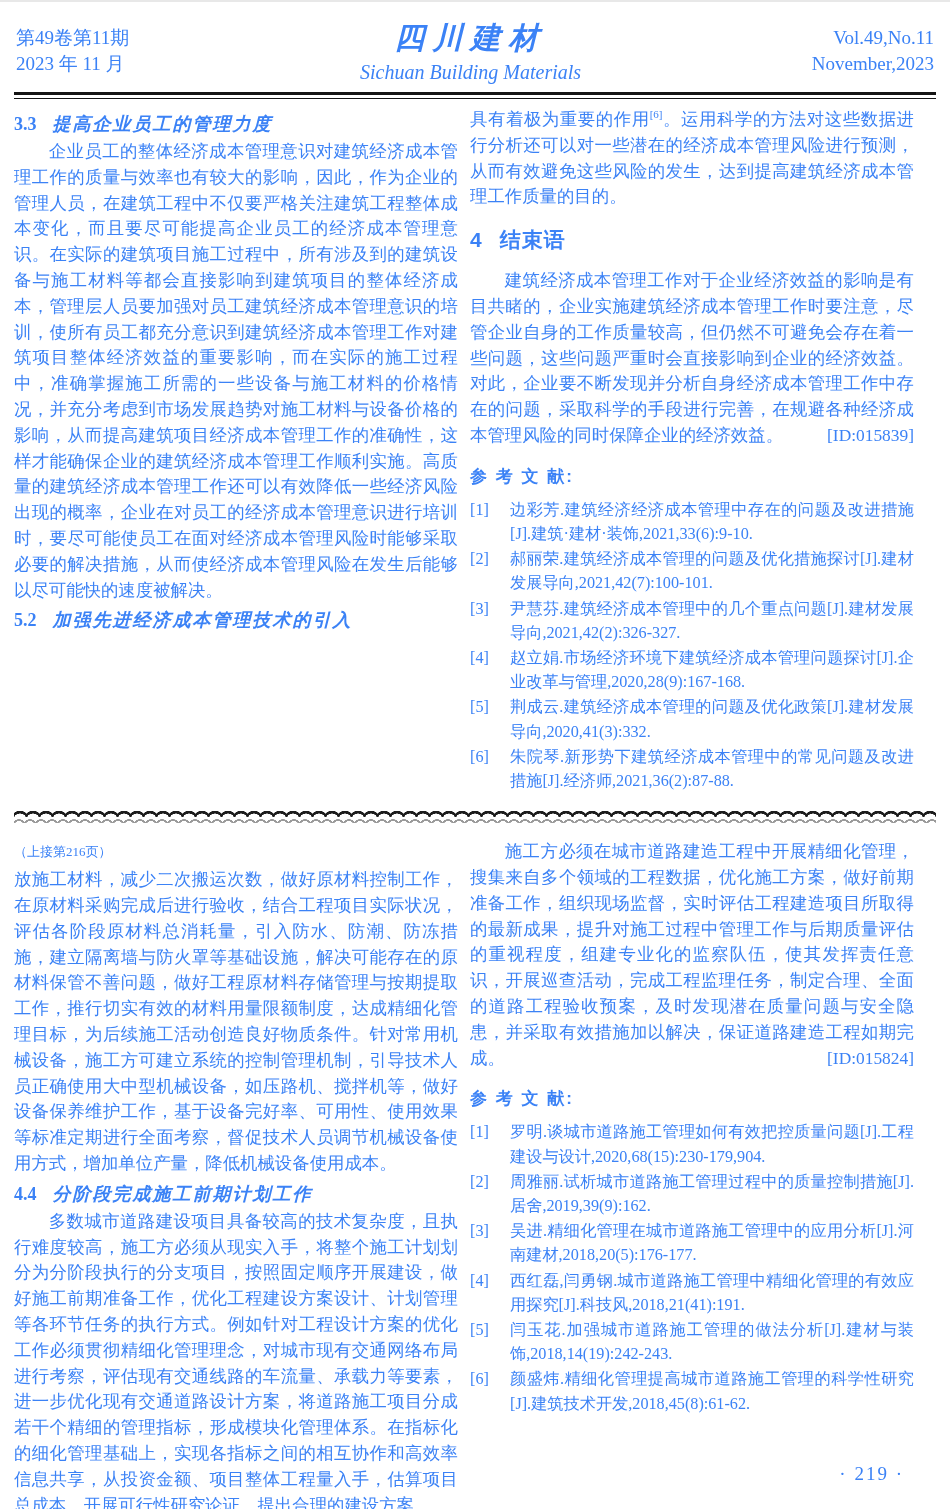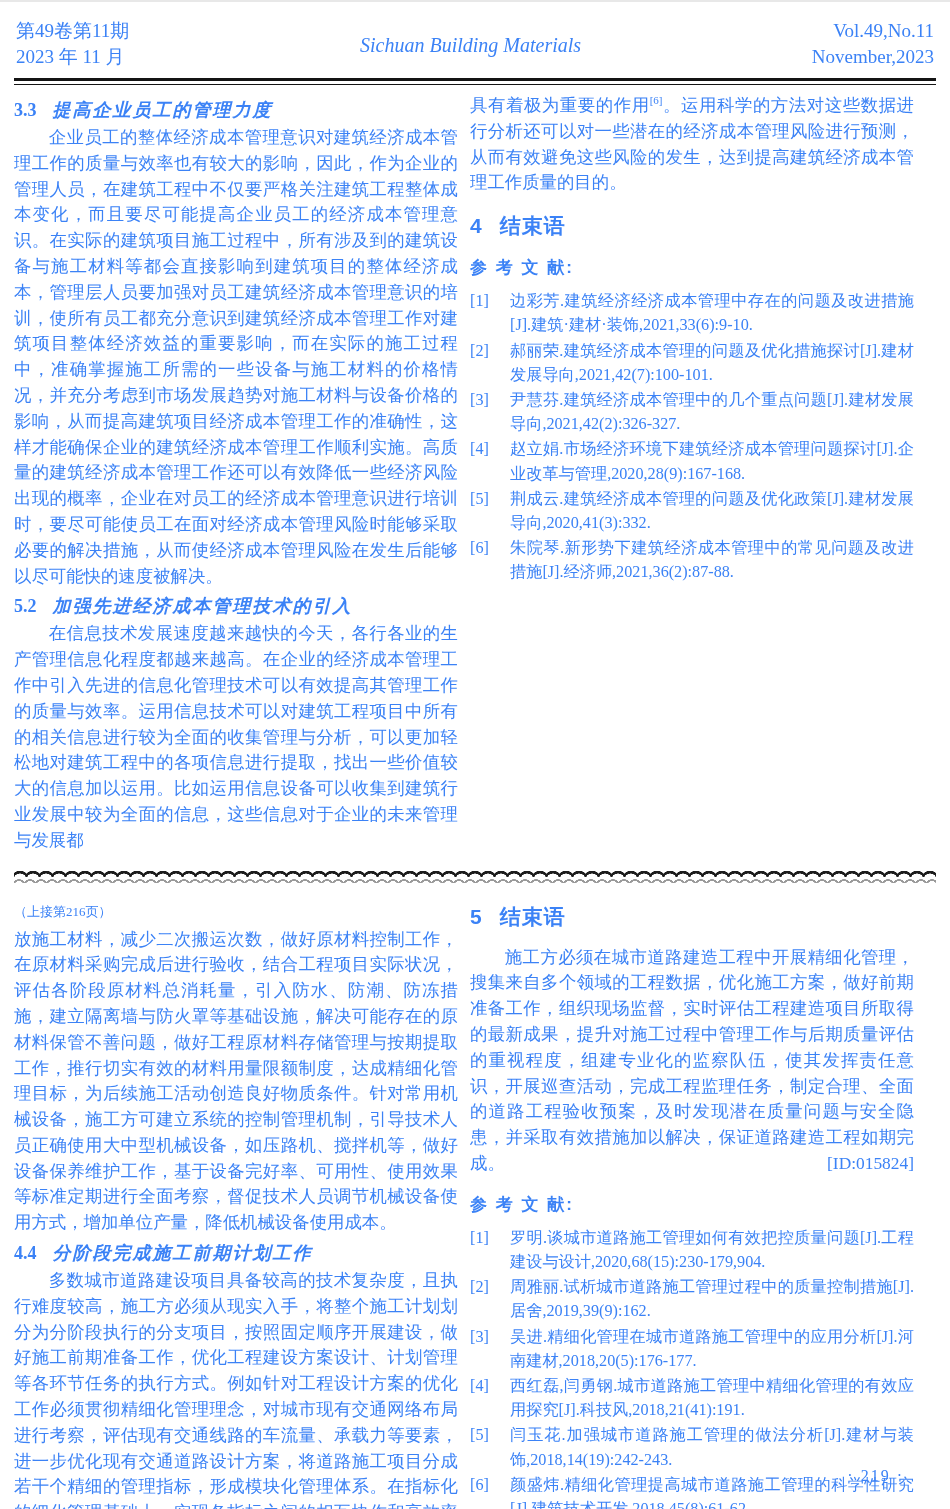--- a/index.html
+++ b/index.html
@@ -38,52 +38,53 @@
   .ref-item .rt { flex:1; }
   
   .wavy { margin:16px 14px 8px 14px; }
   .wave1 { height:7px;
     background-image: radial-gradient(circle at 6px 10px, rgba(0,0,0,0) 6.4px, #1c1c1c 6.6px, #1c1c1c 9px, rgba(0,0,0,0) 9.4px);
     background-size:13px 12px; background-repeat:repeat-x; }
   .wave2 { height:5px; margin-top:1px;
     background-image: radial-gradient(circle at 5px 8px, rgba(0,0,0,0) 4.8px, #9a9a9a 5px, #9a9a9a 6.6px, rgba(0,0,0,0) 7px);
     background-size:11px 10px; background-repeat:repeat-x; }
   .cont-note { font-size:13px; line-height:26px; margin:0 0 2px 0; }
-  .footer-page { position:absolute; right:46px; bottom:26px; font-size:16px; letter-spacing:2px; }
+  .footer-page { position:absolute; right:46px; bottom:26px; font-size:19px; letter-spacing:2px; }
 </style>
 </head>
 <body>
 
 <div class="page">
 
   <div class="jheader">
     <div class="hl">
       <div>第49卷第11期</div>
       <div>2023 年 11 月</div>
     </div>
     <div class="logo">
+      <div class="logo-cn">四川建材</div>
       <div class="logo-en">Sichuan Building Materials</div>
     </div>
     <div class="hr">
       <div>Vol.49,No.11</div>
       <div>November,2023</div>
     </div>
   </div>
   <div class="header-rule"></div>
 
   <div class="row">
     <div class="col">
       <p class="h-kai"><span class="n">3.3</span><span class="t">提高企业员工的管理力度</span></p>
       <p class="body-p ind">企业员工的整体经济成本管理意识对建筑经济成本管理工作的质量与效率也有较大的影响，因此，作为企业的管理人员，在建筑工程中不仅要严格关注建筑工程整体成本变化，而且要尽可能提高企业员工的经济成本管理意识。在实际的建筑项目施工过程中，所有涉及到的建筑设备与施工材料等都会直接影响到建筑项目的整体经济成本，管理层人员要加强对员工建筑经济成本管理意识的培训，使所有员工都充分意识到建筑经济成本管理工作对建筑项目整体经济效益的重要影响，而在实际的施工过程中，准确掌握施工所需的一些设备与施工材料的价格情况，并充分考虑到市场发展趋势对施工材料与设备价格的影响，从而提高建筑项目经济成本管理工作的准确性，这样才能确保企业的建筑经济成本管理工作顺利实施。高质量的建筑经济成本管理工作还可以有效降低一些经济风险出现的概率，企业在对员工的经济成本管理意识进行培训时，要尽可能使员工在面对经济成本管理风险时能够采取必要的解决措施，从而使经济成本管理风险在发生后能够以尽可能快的速度被解决。</p>
       <p class="h-kai"><span class="n">5.2</span><span class="t">加强先进经济成本管理技术的引入</span></p>
-      <p class="body-p ind">在信息技术发展速度越来越快的今天，各行各业的生产管理信息化程度都越来越高。在企业的经济成本管理工作中引入先进的信息化管理技术可以有效提高其管理工作的质量与效率。运用信息技术可以对建筑工程项目中所有的相关信息进行较为全面的收集管理与分析，可以更加轻松地对建筑工程中的各项信息进行提取，找出一些价值较大的信息加以运用。比如运用信息设备可以收集到建筑行业发展中较为全面的信息，这些信息对于企业的未来管理与发展都</p>
     </div>
     <div class="col">
       <p class="body-p"><span>具有着极为重要的作用</span><sup class="cite">[6]</sup><span>。运用科学的方法对这些数据进行分析还可以对一些潜在的经济成本管理风险进行预测，从而有效避免这些风险的发生，达到提高建筑经济成本管理工作质量的目的。</span></p>
       <p class="h-black"><span class="n">4</span><span class="t">结束语</span></p>
+      <p class="body-p ind"><span>建筑经济成本管理工作对于企业经济效益的影响是有目共睹的，企业实施建筑经济成本管理工作时要注意，尽管企业自身的工作质量较高，但仍然不可避免会存在着一些问题，这些问题严重时会直接影响到企业的经济效益。对此，企业要不断发现并分析自身经济成本管理工作中存在的问题，采取科学的手段进行完善，在规避各种经济成本管理风险的同时保障企业的经济效益。</span><span class="id-tag">[ID:015839]</span></p>
       <p class="refs-h">参 考 文 献:</p>
       <ul class="ref-list">
         <li class="ref-item">
             <span class="rn">[1]</span>
             <span class="rt">边彩芳.建筑经济经济成本管理中存在的问题及改进措施[J].建筑·建材·装饰,2021,33(6):9-10.</span>
           </li>
         <li class="ref-item">
             <span class="rn">[2]</span>
             <span class="rt">郝丽荣.建筑经济成本管理的问题及优化措施探讨[J].建材发展导向,2021,42(7):100-101.</span>
           </li>
@@ -113,21 +114,20 @@
   </div>
 
   <div class="row">
     <div class="col">
       <p class="cont-note">（上接第216页）</p>
       <p class="body-p">放施工材料，减少二次搬运次数，做好原材料控制工作，在原材料采购完成后进行验收，结合工程项目实际状况，评估各阶段原材料总消耗量，引入防水、防潮、防冻措施，建立隔离墙与防火罩等基础设施，解决可能存在的原材料保管不善问题，做好工程原材料存储管理与按期提取工作，推行切实有效的材料用量限额制度，达成精细化管理目标，为后续施工活动创造良好物质条件。针对常用机械设备，施工方可建立系统的控制管理机制，引导技术人员正确使用大中型机械设备，如压路机、搅拌机等，做好设备保养维护工作，基于设备完好率、可用性、使用效果等标准定期进行全面考察，督促技术人员调节机械设备使用方式，增加单位产量，降低机械设备使用成本。</p>
       <p class="h-kai"><span class="n">4.4</span><span class="t">分阶段完成施工前期计划工作</span></p>
       <p class="body-p ind">多数城市道路建设项目具备较高的技术复杂度，且执行难度较高，施工方必须从现实入手，将整个施工计划划分为分阶段执行的分支项目，按照固定顺序开展建设，做好施工前期准备工作，优化工程建设方案设计、计划管理等各环节任务的执行方式。例如针对工程设计方案的优化工作必须贯彻精细化管理理念，对城市现有交通网络布局进行考察，评估现有交通线路的车流量、承载力等要素，进一步优化现有交通道路设计方案，将道路施工项目分成若干个精细的管理指标，形成模块化管理体系。在指标化的细化管理基础上，实现各指标之间的相互协作和高效率信息共享，从投资金额、项目整体工程量入手，估算项目总成本，开展可行性研究论证，提出合理的建设方案。</p>
     </div>
     <div class="col">
-      <p class="h-black" style="margin-top:4px;"><span class="n">5</span><span class="t">结束语</span></p>
       <p class="body-p ind"><span>施工方必须在城市道路建造工程中开展精细化管理，搜集来自多个领域的工程数据，优化施工方案，做好前期准备工作，组织现场监督，实时评估工程建造项目所取得的最新成果，提升对施工过程中管理工作与后期质量评估的重视程度，组建专业化的监察队伍，使其发挥责任意识，开展巡查活动，完成工程监理任务，制定合理、全面的道路工程验收预案，及时发现潜在质量问题与安全隐患，并采取有效措施加以解决，保证道路建造工程如期完成。</span><span class="id-tag">[ID:015824]</span></p>
       <p class="refs-h">参 考 文 献:</p>
       <ul class="ref-list">
         <li class="ref-item">
             <span class="rn">[1]</span>
             <span class="rt">罗明.谈城市道路施工管理如何有效把控质量问题[J].工程建设与设计,2020,68(15):230-179,904.</span>
           </li>
         <li class="ref-item">
             <span class="rn">[2]</span>
             <span class="rt">周雅丽.试析城市道路施工管理过程中的质量控制措施[J].居舍,2019,39(9):162.</span>

